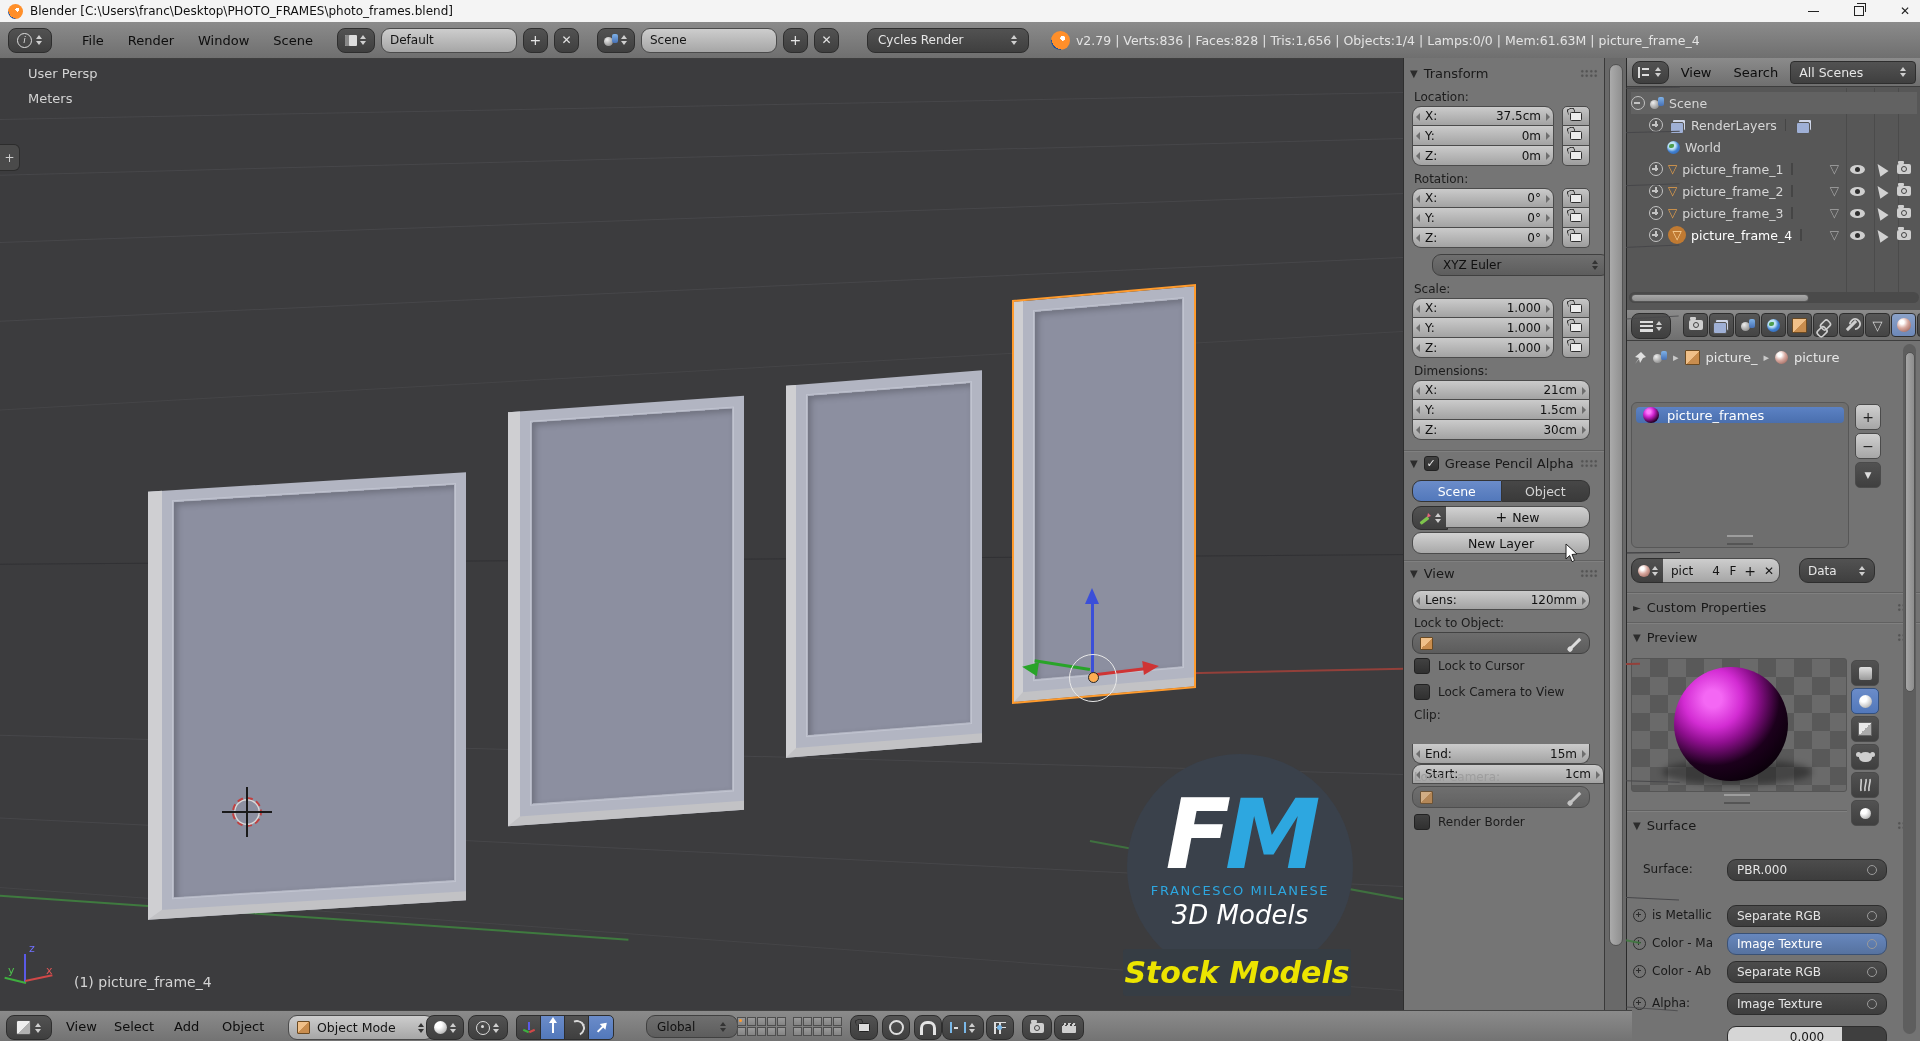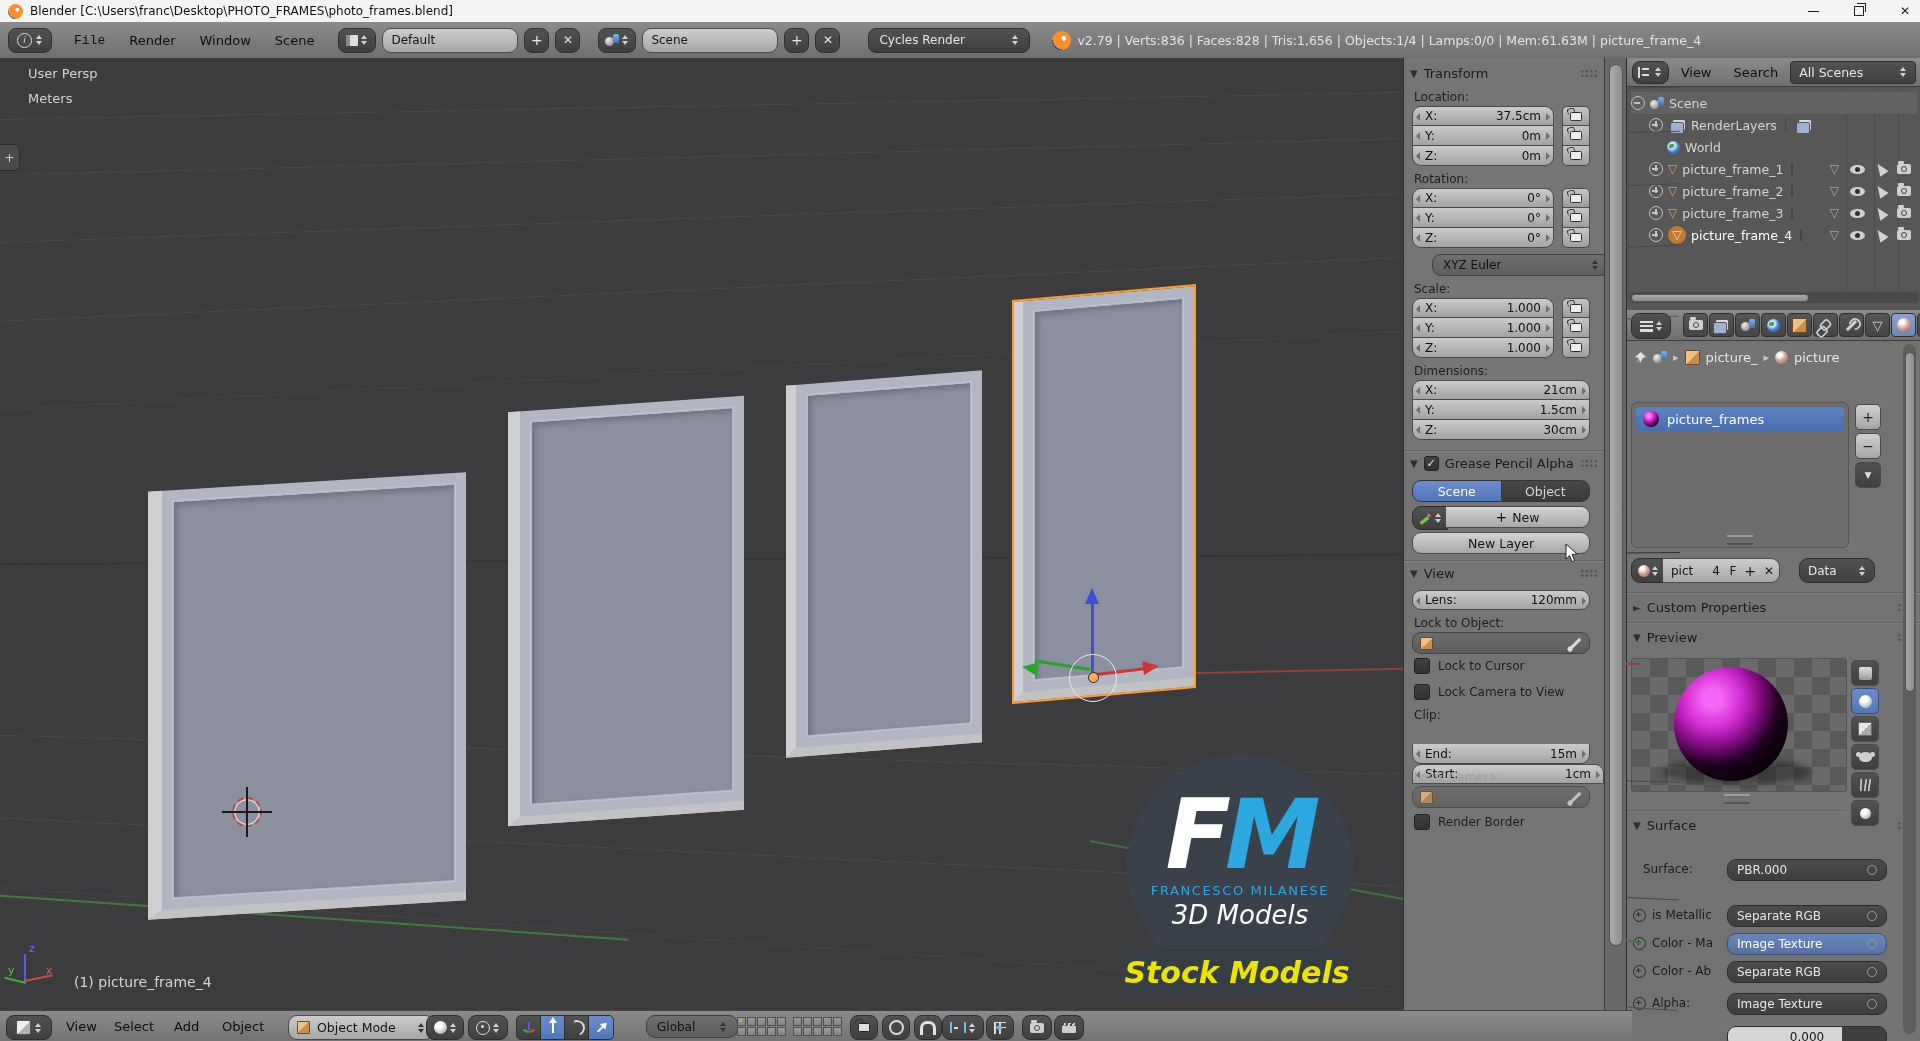--- a/index.html
+++ b/index.html
@@ -133,21 +133,21 @@
   
   .props{left:1626px;top:310px;width:294px;height:731px;background:#737373;border-left:1px solid #2a2a2a;overflow:hidden;}
   .ptab{position:absolute;top:3px;width:25px;height:24px;background:linear-gradient(#565656,#454545);border:1px solid #2f2f2f;border-radius:4px;
         box-sizing:border-box;display:flex;align-items:center;justify-content:center;}
   .ptab.on{background:linear-gradient(#8ba2c9,#6d88b8);border-color:#3c5residual680;}
   .crumb{position:absolute;left:6px;top:40px;display:flex;align-items:center;gap:6px;color:#e8e8e8;font-size:13px;}
   .crumb-sep{color:#c9c9c9;font-size:11px;}
   .msphere{border-radius:50%;background:radial-gradient(circle at 36% 30%,#ff79ff 0 12%,#cf23cf 35%,#2c012c 72%,#000);}
   .rsphere{border-radius:50%;background:radial-gradient(circle at 36% 30%,#fff 0 15%,#d8a9a0 45%,#8a5148);}
   .slotbox{position:absolute;left:4px;top:92px;width:218px;height:146px;background:#6e6e6e;border:1px solid #575757;border-radius:6px;box-sizing:border-box;}
-  .slotrow{margin:4px;height:24px;background:linear-gradient(#5c82c4,#4a6fae);border-radius:4px;display:flex;align-items:center;gap:8px;padding:0 7px;color:#fff;font-size:13px;}
+  .slotrow{margin:4px;height:16px;background:linear-gradient(#5c82c4,#4a6fae);border-radius:4px;display:flex;align-items:center;gap:8px;padding:0 7px;color:#fff;font-size:13px;}
   .grip{position:absolute;left:50%;transform:translateX(-50%);width:26px;height:6px;border-top:2px solid #9d9d9d;border-bottom:2px solid #555;}
   .sqbtn{position:absolute;width:26px;height:26px;background:linear-gradient(#d0d0d0,#a6a6a6);border:1px solid #4b4b4b;border-radius:5px;box-sizing:border-box;
          display:flex;align-items:center;justify-content:center;color:#222;font-size:14px;}
   .sqbtn.dark{background:linear-gradient(#525252,#3f3f3f);color:#ddd;}
   .darksel{position:absolute;height:22px;background:linear-gradient(#4c4c4c,#3d3d3d);border:1px solid #2d2d2d;border-radius:9px;box-sizing:border-box;
            display:flex;align-items:center;padding:0 9px;color:#e6e6e6;font-size:12px;}
   .darksel .radio{margin-left:auto;width:8px;height:8px;border:1.5px solid #9a9a9a;border-radius:50%;}
   .darksel.blue{background:linear-gradient(#6787bd,#56729f);border-color:#3a5175;color:#fff;}
   .oplus{width:11px;height:11px;border:1.2px solid #2c2c2c;border-radius:50%;position:relative;flex:none;}
   .oplus::before{content:'';position:absolute;left:2px;top:4px;width:5px;height:1.3px;background:#2c2c2c;}
@@ -194,21 +194,21 @@
         </span>
       <span class="winbtn">✕</span>
     </div>
   </div>
 
   <div class="abs hdr" style="left:0;top:22px;width:1920px;height:36px;display:flex;align-items:center;gap:6px;padding:0 8px;">
     <div class="darkbtn" style="width:42px;height:23px;gap:4px;">
       <span style="width:13px;height:13px;border:1.5px solid #ddd;border-radius:50%;display:flex;align-items:center;justify-content:center;font-size:9px;color:#ddd;font-style:italic;">i</span>
       <span class="updown"></span>
     </div>
-    <span class="menu-item" style="margin-left:12px;font-family:Liberation Mono, monospace;">File</span>
+    <span class="menu-item" style="margin-left:20px;">File</span>
     <span class="menu-item" style="margin-left:10px;">Render</span>
     <span class="menu-item" style="margin-left:10px;">Window</span>
     <span class="menu-item" style="margin-left:10px;">Scene</span>
     <div class="darkbtn" style="width:36px;height:23px;margin-left:14px;gap:3px;">
       <span style="width:12px;height:11px;background:#ddd;border-radius:1px;box-shadow:inset 4px 0 0 #888;"></span>
       <span class="updown"></span>
     </div>
     <div class="lightf" style="width:118px;height:23px;">Default</div>
     <div class="darkbtn" style="width:23px;height:23px;font-size:14px;">+</div>
     <div class="darkbtn" style="width:23px;height:23px;font-size:12px;">✕</div>

